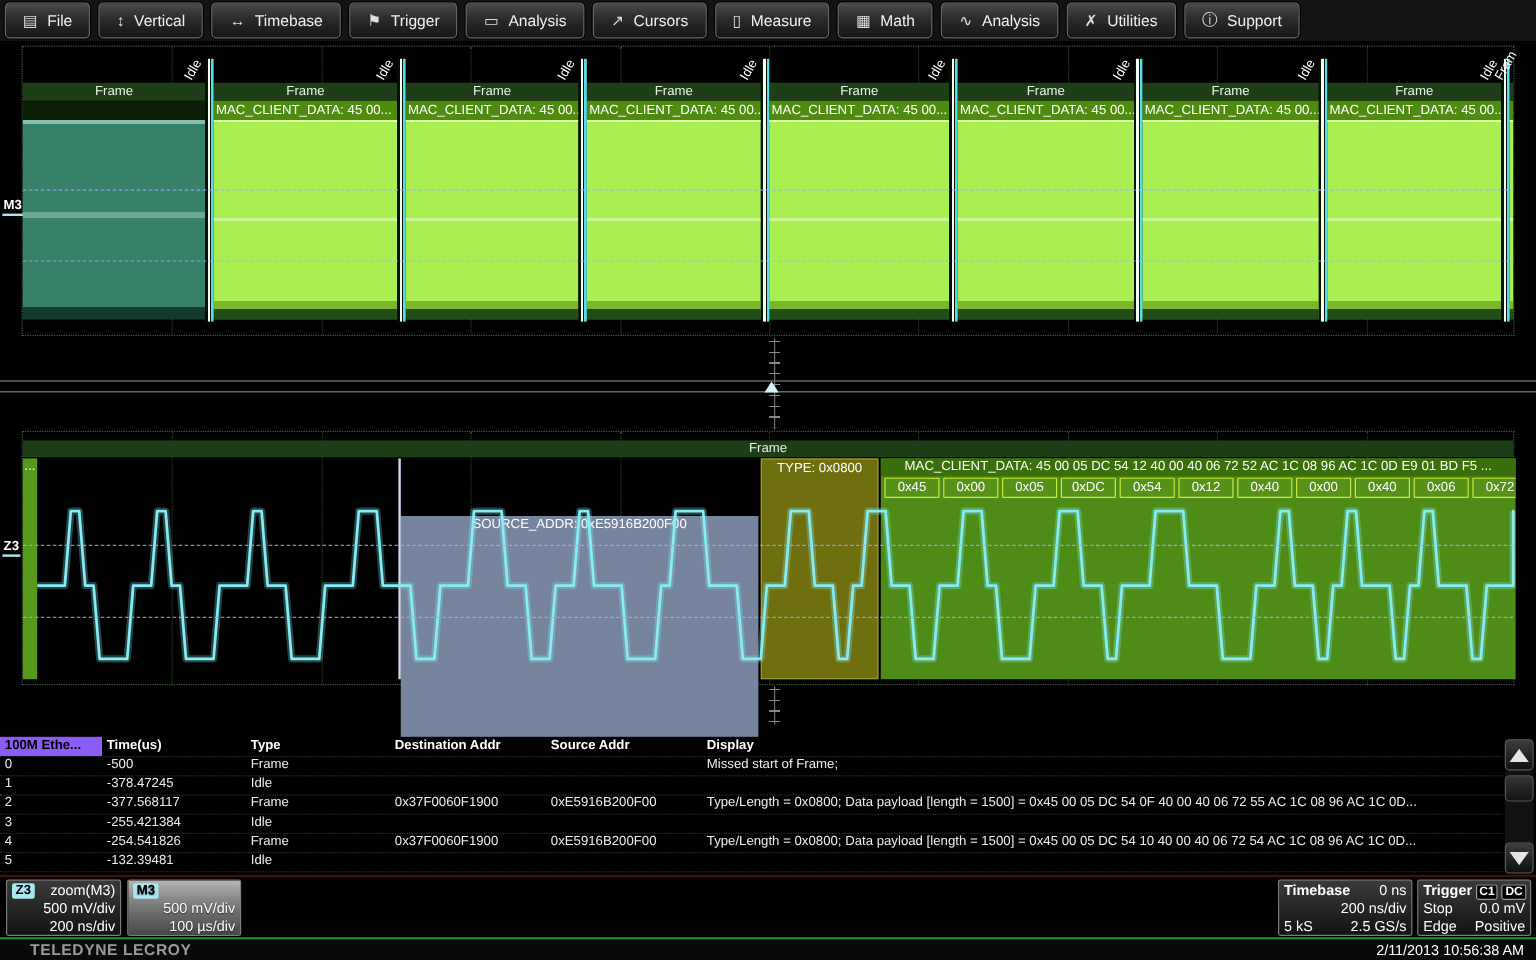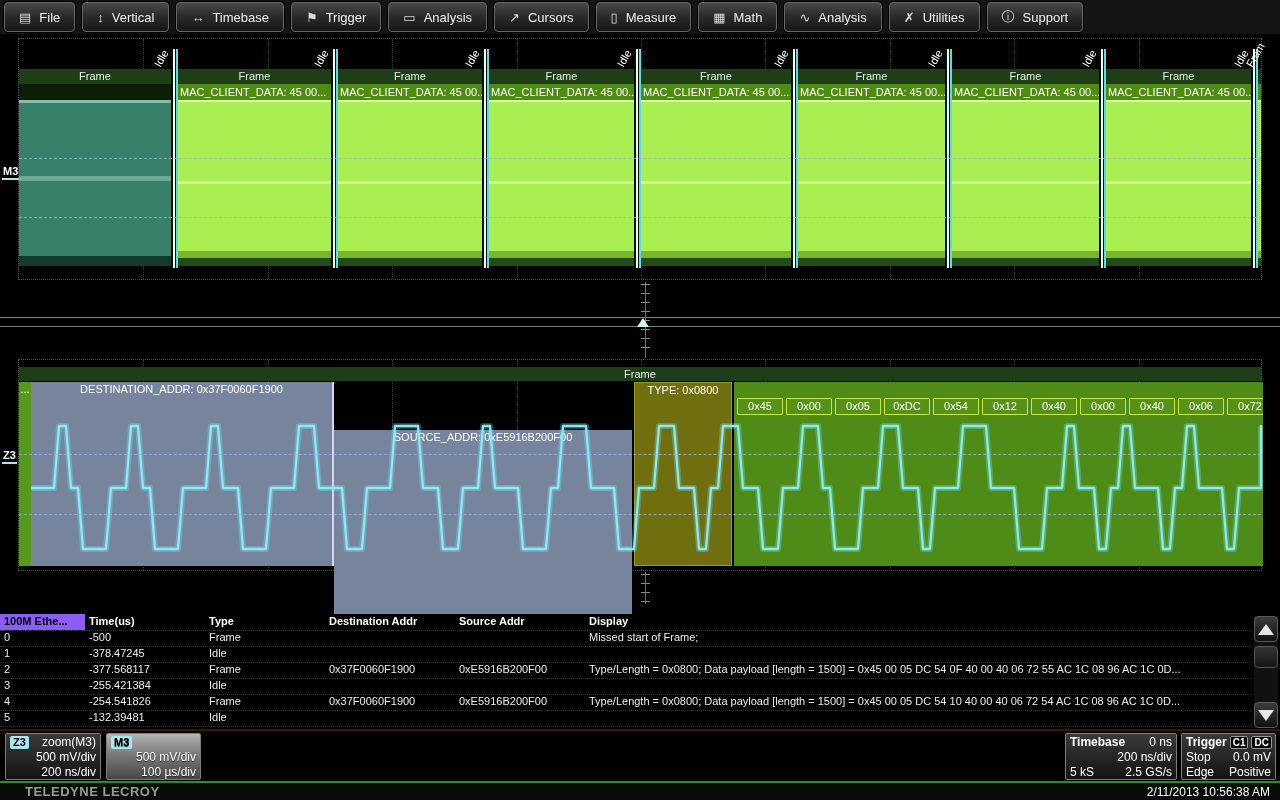--- a/index.html
+++ b/index.html
@@ -253,31 +253,29 @@
       <div class="vline" style="left: 373.2px;"></div>
       <div class="vline" style="left: 497.6px;"></div>
       <div class="vline" style="left: 622px;"></div>
       <div class="vline" style="left: 746.4px;"></div>
       <div class="vline" style="left: 870.8px;"></div>
       <div class="vline" style="left: 995.2px;"></div>
       <div class="vline" style="left: 1119.6px;"></div>
       <div class="region" style="left: 0px; width: 12px; background: rgb(86, 154, 28);">
         <div class="rlabel">...</div>
       </div>
-      <div class="region" style="left: 12px; width: 301px; background: rgb(118, 132, 157);">
-        <div class="rlabel">DESTINATION_ADDR: 0x37F0060F1900</div>
-      </div>
       <div class="region" style="left: 313px; width: 2px; background: rgb(212, 214, 240); z-index: 3;"></div>
       <div class="region" style="left: 315px; width: 298px; background: rgb(118, 132, 157); margin-top: 48px;">
         <div class="rlabel">SOURCE_ADDR: 0xE5916B200F00</div>
       </div>
       <div class="region" style="left: 615px; width: 98px; background: rgb(111, 111, 16); border: 1px solid rgb(155, 155, 40);">
         <div class="rlabel">TYPE: 0x0800</div>
       </div>
       <div class="region" style="left: 715px; width: 529px; background: rgb(79, 140, 23);">
+        <div class="rlabel" id="macHead">MAC_CLIENT_DATA: 45 00 05 DC 54 12 40 00 40 06 72 52 AC 1C 08 96 AC 1C 0D E9 01 BD F5 ...</div>
         <div id="byteRow">
           <div class="bytebox">0x45</div>
           <div class="bytebox">0x00</div>
           <div class="bytebox">0x05</div>
           <div class="bytebox">0xDC</div>
           <div class="bytebox">0x54</div>
           <div class="bytebox">0x12</div>
           <div class="bytebox">0x40</div>
           <div class="bytebox">0x00</div>
           <div class="bytebox">0x40</div>

